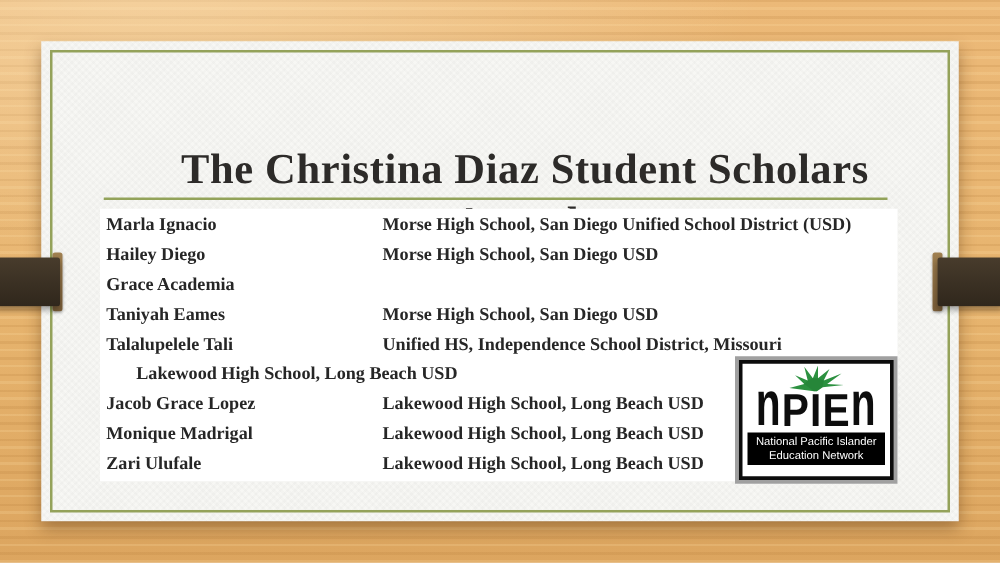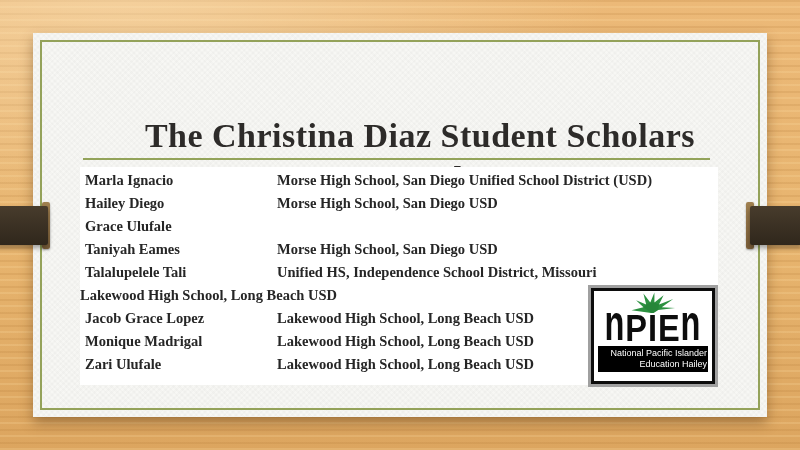--- a/index.html
+++ b/index.html
@@ -28,26 +28,26 @@
   .title{
     position:absolute;left:80px;top:58px;width:574px;padding:0 20px;
     font-size:34px;line-height:43px;font-weight:bold;color:#2d2b29;
     text-align:center;letter-spacing:0.5px;
   }
   .divider{
     position:absolute;left:50px;top:125px;width:627px;height:2px;background:#93a35a;
   }
   .content{
     position:absolute;left:47px;top:134px;width:638px;height:218px;
-    background:#ffffff;display:flex;flex-direction:column;justify-content:flex-start;
+    background:#ffffff;display:flex;flex-direction:column;justify-content:space-between;
     padding:2px 0;box-sizing:border-box;
   }
   .row{display:flex;align-items:center;height:23px;font-weight:bold;font-size:14.5px;color:#262626;}
   .row .name{width:192px;padding-left:5px;flex:none;}
-  .row .school{flex:1;}
+  .row .school{flex:1;margin-left:29px;}
   
   .clip-cap{
     position:absolute;width:8px;height:47px;border-radius:2px;z-index:5;
     background:linear-gradient(180deg,#a08050,#7c5f39);
     box-shadow:0 1px 2px rgba(0,0,0,0.35);
   }
   .clip-bar{
     position:absolute;width:52px;height:39px;z-index:6;
     background:linear-gradient(180deg,#483c2c 0%,#3a3023 55%,#30271c 100%);
     box-shadow:0 3px 5px rgba(0,0,0,0.35);
@@ -69,21 +69,21 @@
   .letters{
     flex:1;display:flex;align-items:flex-end;justify-content:center;
     font-family:"Liberation Sans", sans-serif;font-weight:bold;font-size:37px;
     color:#0d0d0d;letter-spacing:1px;line-height:30px;
     transform:scaleX(0.88);transform-origin:center bottom;padding-bottom:2px;
   }
   .letters .arch{display:inline-block;transform:scaleY(1.36);transform-origin:bottom;}
   .caption{
     flex:none;background:#000;color:#fff;width:108px;margin-bottom:19px;
     font-family:"Liberation Sans", sans-serif;font-size:9px;line-height:11px;
-    text-align:right;padding:2px 1px;
+    text-align:center;padding:2px 1px;
   }
 </style>
 </head>
 <body>
 
 <div class="stage">
 
   <div class="slide">
     <div class="slide-border"></div>
 
@@ -94,21 +94,21 @@
     <div class="content">
         <div class="row">
           <span class="name">Marla Ignacio</span>
           <span class="school">Morse High School, San Diego Unified School District (USD)</span>
         </div>
         <div class="row">
           <span class="name">Hailey Diego</span>
           <span class="school">Morse High School, San Diego USD</span>
         </div>
         <div class="row">
-          <span class="name">Grace Ulufale</span>
+          <span class="name">Grace Academia</span>
         </div>
         <div class="row">
           <span class="name">Taniyah Eames</span>
           <span class="school">Morse High School, San Diego USD</span>
         </div>
         <div class="row">
           <span class="name">Talalupelele Tali</span>
           <span class="school">Unified HS, Independence School District, Missouri</span>
         </div>
         <div class="row">
@@ -136,21 +136,21 @@
         </svg>
         <div class="letters">
             <span class="arch">n</span>
             <span>P</span>
             <span>I</span>
             <span>E</span>
             <span class="arch">n</span>
           </div>
         <div class="caption">
           <div>National Pacific Islander</div>
-          <div>Education Hailey</div>
+          <div>Education Network</div>
         </div>
       </div>
     </div>
   </div>
 
   <div class="clip-cap cap-left"></div>
   <div class="clip-bar bar-left"></div>
   <div class="clip-cap cap-right"></div>
   <div class="clip-bar bar-right"></div>
 

